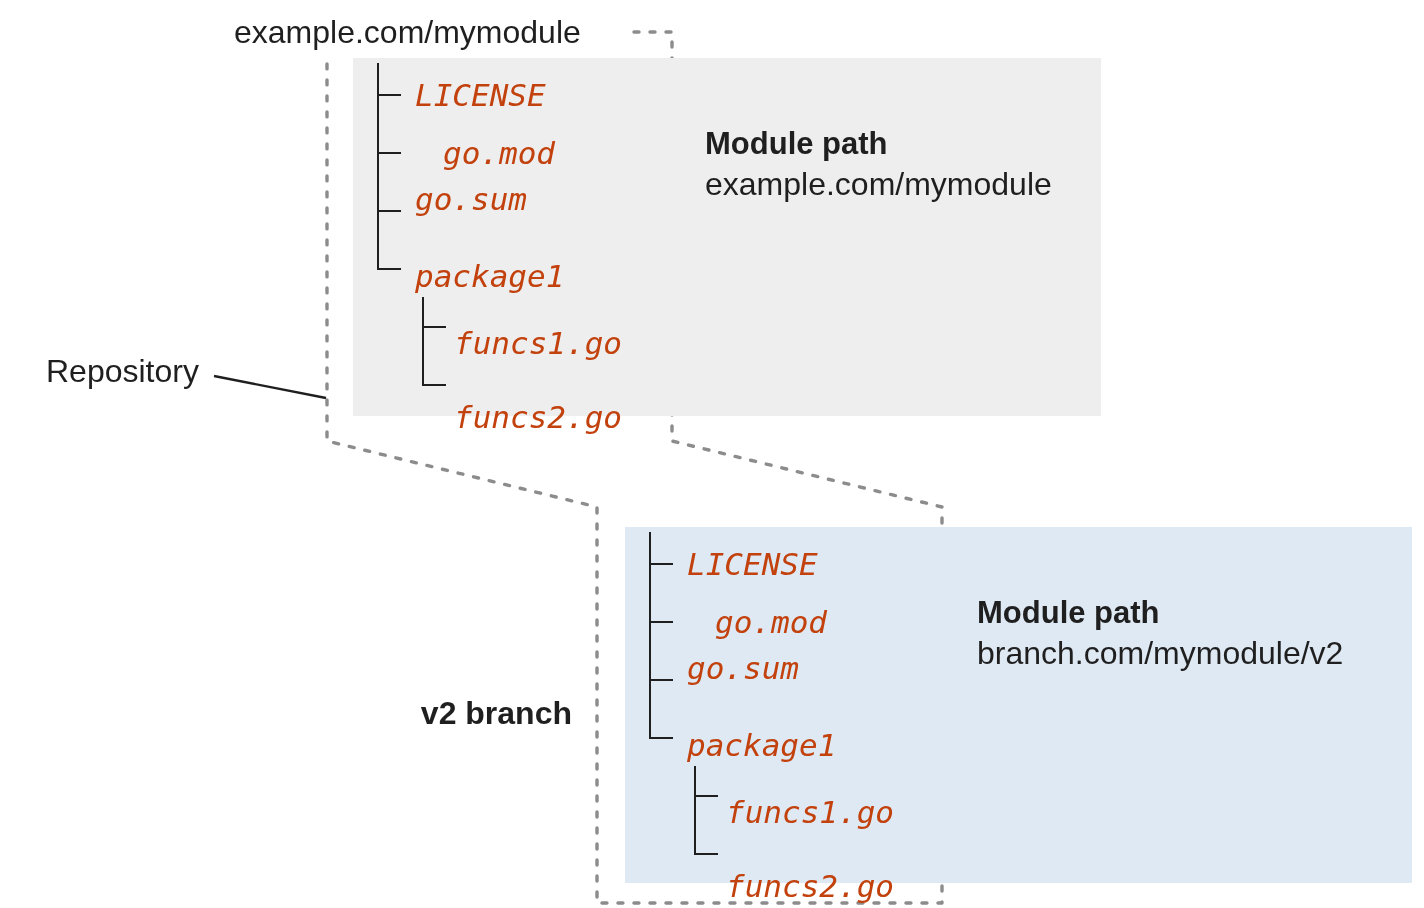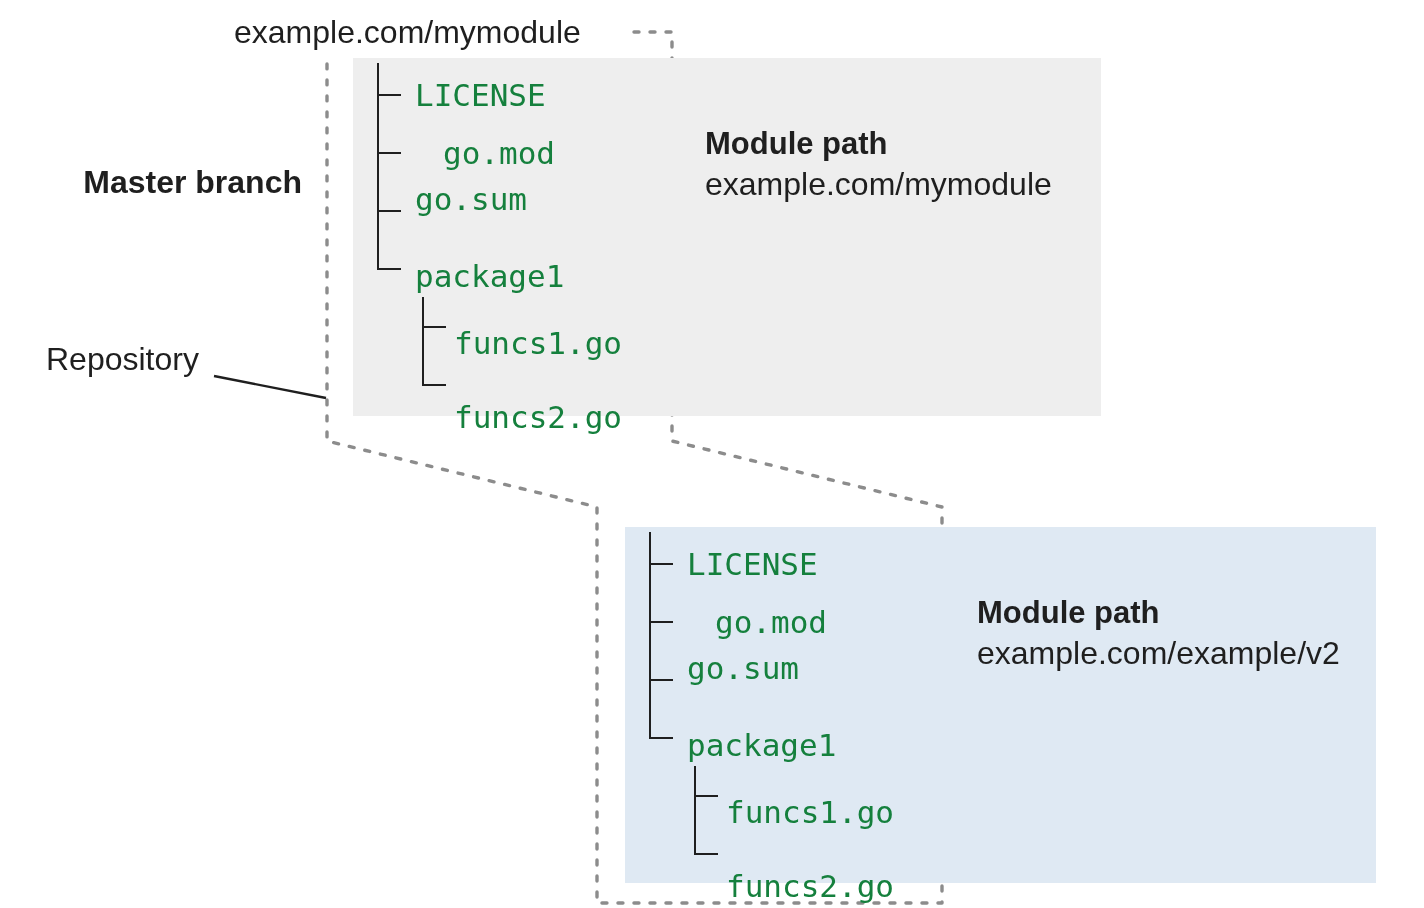--- a/index.html
+++ b/index.html
@@ -3,54 +3,55 @@
 <meta charset="utf-8">
 <style>
   html,body{margin:0;padding:0;background:#ffffff;}
   .canvas{
     position:relative;
     width:1376px;height:908px;
     background:#ffffff;
     font-family:"Liberation Sans",sans-serif;
     color:#1f1f1f;
     overflow:hidden;
+    padding-left:36px;
   }
   .overlay{position:absolute;left:0;top:0;width:1424px;height:908px;pointer-events:none;}
   .repo-outline{
     fill:none;stroke:#8c8c8c;stroke-width:3.4;
     stroke-dasharray:5 11;stroke-linecap:round;stroke-linejoin:round;
   }
   .pointer-line{stroke:#1f1f1f;stroke-width:2.4;}
 
   .top-label{
     position:absolute;left:234px;top:12px;
     font-size:32px;line-height:40px;white-space:nowrap;
   }
   .branch-label{
     position:absolute;font-size:32px;line-height:42px;font-weight:bold;
     text-align:right;white-space:nowrap;
   }
   .branch-label.master{left:30px;top:161px;width:272px;}
   .branch-label.v2{left:300px;top:692px;width:272px;}
   .repo-label{
-    position:absolute;left:46px;top:340px;
+    position:absolute;left:46px;top:352px;
     font-size:32px;line-height:38px;white-space:nowrap;
   }
 
   .filebox{position:absolute;}
   .filebox.master-box{left:353px;top:58px;width:748px;height:358px;background:#eeeeee;}
   .filebox.v2-box{left:625px;top:527px;width:799px;height:356px;background:#dfe9f3;}
 
   .tree-lines{position:absolute;left:0;top:0;width:100%;height:100%;}
   .tree-path{fill:none;stroke:#1f1f1f;stroke-width:2;}
 
   .file{
     position:absolute;transform:translateY(-50%);
     font-family:"DejaVu Sans Mono",monospace;
-    font-size:31px;white-space:nowrap;color:#15803d;
+    font-size:31px;white-space:nowrap;color:#c2410c;font-style:italic;
   }
   .file.l1{left:62px;}
   .file.l2{left:101px;margin-top:16px;}
   .r0{top:37px;} .r1{top:95px;margin-left:28px;} .r2{top:141px;}
   .r3{top:218px;} .r4{top:269px;} .r5{top:343px;}
 
   .module-path{position:absolute;left:352px;top:28px;white-space:nowrap;}
   .mp-title{font-size:31px;line-height:40px;font-weight:bold;margin-top:38px;}
   .mp-value{font-size:32px;line-height:40px;}
 </style>
@@ -59,22 +60,22 @@
 
 <div class="canvas">
 
   <svg class="overlay" viewBox="0 0 1424 908">
     <path class="repo-outline" d="M 634,32 H 672 V 441 L 942,507 V 903 H 597 V 507 L 327,441 V 58"></path>
     <line class="pointer-line" x1="214" y1="376" x2="326" y2="398"></line>
   </svg>
 
   <div class="top-label">example.com/mymodule</div>
 
-  <div class="branch-label master">Master branch</div>
   <div class="repo-label">Repository</div>
+  <div class="branch-label v2">v2 branch</div>
 
   <div class="filebox master-box">
     <svg class="tree-lines" viewBox="0 0 748 358">
       <path class="tree-path" d="M 25,5 V 211 H 48 M 25,37 H 48 M 25,95 H 48 M 25,153 H 48 M 70,239 V 327 H 93 M 70,269 H 93"></path>
     </svg>
     <span class="file l1 r0">LICENSE</span>
     <span class="file l1 r1">go.mod</span>
     <span class="file l1 r2">go.sum</span>
     <span class="file l1 r3">package1</span>
     <span class="file l2 r4">funcs1.go</span>
@@ -90,17 +91,17 @@
       <path class="tree-path" d="M 25,5 V 211 H 48 M 25,37 H 48 M 25,95 H 48 M 25,153 H 48 M 70,239 V 327 H 93 M 70,269 H 93"></path>
     </svg>
     <span class="file l1 r0">LICENSE</span>
     <span class="file l1 r1">go.mod</span>
     <span class="file l1 r2">go.sum</span>
     <span class="file l1 r3">package1</span>
     <span class="file l2 r4">funcs1.go</span>
     <span class="file l2 r5">funcs2.go</span>
     <div class="module-path">
       <div class="mp-title">Module path</div>
-      <div class="mp-value">example.com/example/v2</div>
+      <div class="mp-value">branch.com/mymodule/v2</div>
     </div>
   </div>
 
 </div>
 
 </body></html>

